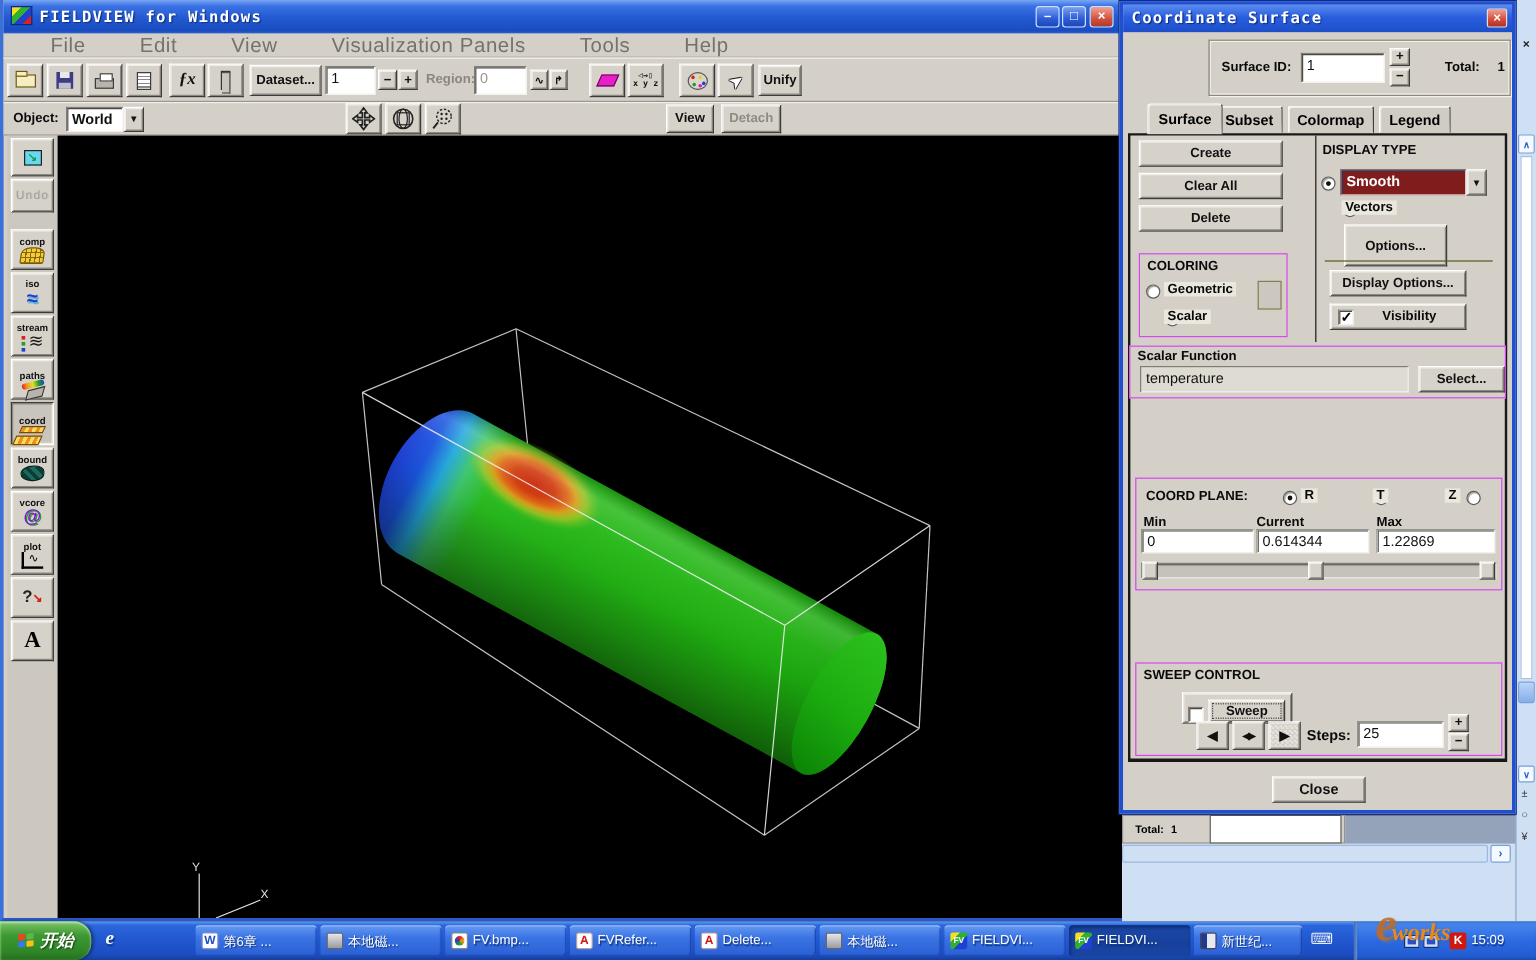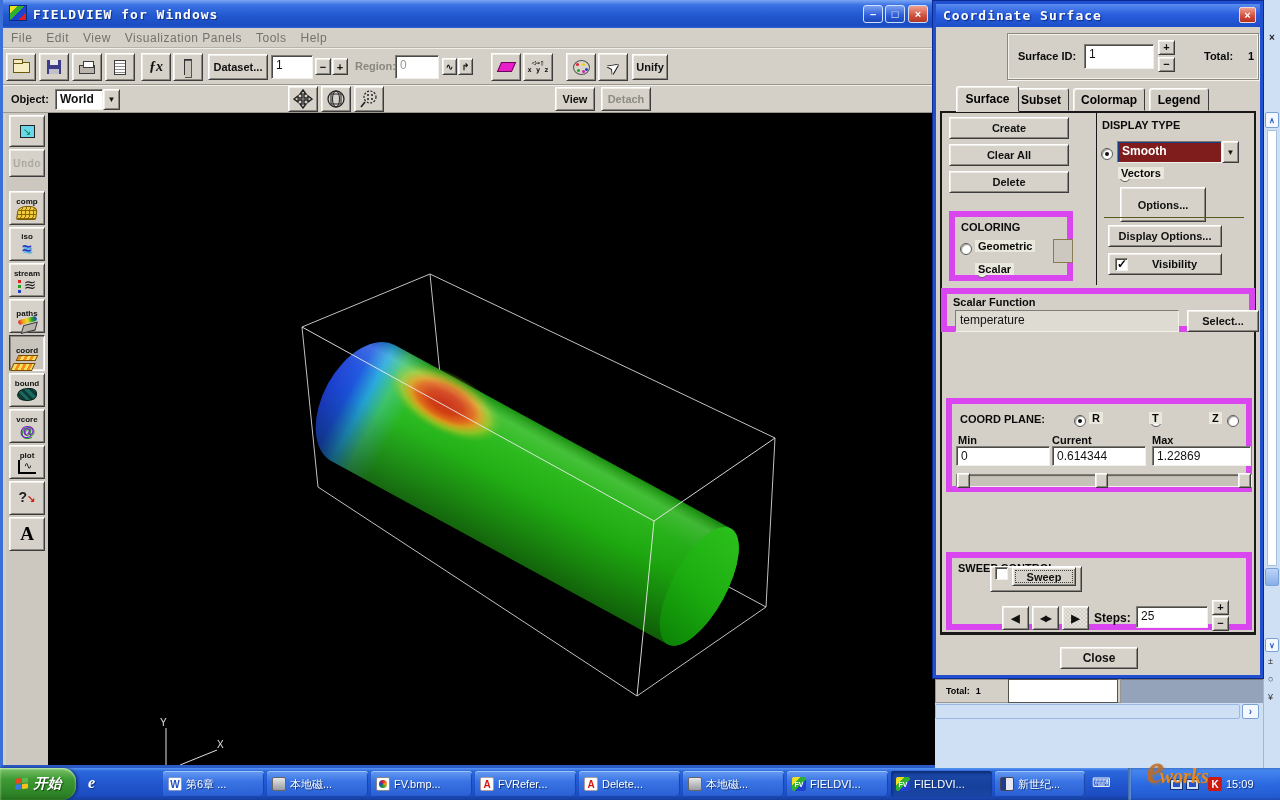--- a/index.html
+++ b/index.html
@@ -5,21 +5,21 @@
   * { margin:0; padding:0; box-sizing:border-box; }
   html,body { width:1280px; height:800px; overflow:hidden; font-family:"Liberation Sans", sans-serif; background:#000; }
   .abs { position:absolute; }
   
   .raised { background:#d6d2ca; border:1px solid; border-color:#ffffff #3c3c3c #3c3c3c #ffffff;
             box-shadow: inset 1px 1px 0 #efede6, inset -1px -1px 0 #8a887f; }
   .pressed { background:#c9c5bd; border:1px solid; border-color:#3c3c3c #ffffff #ffffff #3c3c3c;
              box-shadow: inset 1px 1px 0 #8a887f, inset -1px -1px 0 #efede6; }
   .sunken { background:#ffffff; border:1px solid; border-color:#7f7d76 #f2f0ea #f2f0ea #7f7d76;
             box-shadow: inset 1px 1px 0 #4a4a46; }
-  .blackbox { border:6px solid #d946ef; background:#d4d0c8; }
+  .blackbox { border:1px solid #d946ef; background:#d4d0c8; }
   .btn { display:flex; align-items:center; justify-content:center; font-weight:bold; font-size:11px; color:#111; cursor:default; }
   .lbl { font-weight:bold; font-size:11px; color:#0a0a0a; white-space:nowrap; }
   .patch { background:#eae7dc; padding:0 3px; }
   .radio { width:12px; height:12px; border-radius:50%; background:#fff; border:1px solid #5a5a56;
            box-shadow: inset 1px 1px 1px #9a9a94; display:inline-block; position:relative; flex:none; }
   .radio.sel::after { content:""; position:absolute; left:3px; top:3px; width:4px; height:4px; border-radius:50%; background:#101010; }
   .check { width:13px; height:13px; background:#fff; border:1px solid; border-color:#7f7d76 #f2f0ea #f2f0ea #7f7d76;
            box-shadow: inset 1px 1px 0 #4a4a46; position:relative; flex:none; }
   .check.on::after { content:"✓"; position:absolute; left:1px; top:-2px; font-size:12px; font-weight:bold; color:#000; }
   .spin { width:17px; height:15px; font-size:11px; line-height:11px; }
@@ -31,21 +31,21 @@
               background:linear-gradient(180deg,#7aa6f4 0%,#3a72e4 18%,#2258d0 55%,#1a4cc0 92%,#2f62d8 100%);
               display:flex; align-items:center; }
   #titlebar .title-text { color:#fff; font-family:"DejaVu Sans Mono", monospace; font-weight:bold; font-size:13px; letter-spacing:1px;
                           text-shadow:1px 1px 1px #103080; }
   .winbtn { width:20px; height:18px; border-radius:3px; margin-left:2px; color:#fff; font-size:11px; font-weight:bold;
             display:flex; align-items:center; justify-content:center;
             background:linear-gradient(180deg,#7aa0f0,#2c5cd8 60%,#1c48b8); border:1px solid #cfe0ff; }
   .winbtn.close { background:linear-gradient(180deg,#f0a090,#d05240 60%,#b03828); }
   #menubar { left:0; top:28px; right:0; height:20px; background:#d4d0c8; display:flex; align-items:center; gap:14px; padding-left:8px;
              border-bottom:1px solid #b8b4ac; }
-  #menubar span { font-size:12px; color:#73726c; letter-spacing:0.5px; }
+  #menubar span { font-size:17px; color:#73726c; letter-spacing:0.5px;margin-left:31px; }
   .toolrow { background:#d4d0c8; border-top:1px solid #f0eee8; border-bottom:1px solid #9a968e; }
   #toolbar1 { left:0; top:48px; right:0; height:37px; }
   #toolbar2 { left:0; top:85px; right:0; height:28px; }
   .tbtn { width:30px; height:28px; }
   
   .ic-folder { width:17px; height:11px; background:#f6eec2; border:1px solid #6a5a10; position:relative; }
   .ic-folder::before { content:""; position:absolute; left:-1px; top:-4px; width:8px; height:3px; background:#f6eec2; border:1px solid #6a5a10; }
   .ic-floppy { width:14px; height:14px; background:#3c3c88; position:relative; }
   .ic-floppy::before { content:""; position:absolute; left:3px; top:0; width:8px; height:5px; background:#e8e8e8; }
   .ic-floppy::after { content:""; position:absolute; left:2px; bottom:0; width:10px; height:5px; background:#c0c0c8; }
@@ -466,21 +466,21 @@
       <div class="abs sunken field" style="left:200px;top:42px;width:99px;height:20px">1.22869</div>
       <div class="abs slider-track" style="left:4px;top:70px;width:296px;height:13px"></div>
       <div class="abs raised thumb" style="left:5px;top:69px"></div>
       <div class="abs raised thumb" style="left:143px;top:69px"></div>
       <div class="abs raised thumb" style="left:286px;top:69px"></div>
     </div>
 
     
     <div class="abs blackbox" style="left:10px;top:525px;width:306px;height:78px">
       <span class="abs lbl" style="left:6px;top:4px">SWEEP CONTROL</span>
-      <div class="abs raised" style="left:38px;top:8px;width:92px;height:26px;display:flex;align-items:flex-start">
+      <div class="abs raised" style="left:38px;top:24px;width:92px;height:26px;display:flex;align-items:flex-end">
         <span class="check" style="margin-left:4px"></span>
         <div class="raised btn" style="width:64px;height:19px;margin-left:4px;outline:1px dotted #404040;outline-offset:-4px">Sweep</div>
       </div>
       <div class="abs raised btn" style="left:50px;top:48px;width:27px;height:24px">◀</div>
       <div class="abs raised btn" style="left:80px;top:48px;width:27px;height:24px;font-size:8px;letter-spacing:-1px">◀▶</div>
       <div class="abs raised btn stipple" style="left:110px;top:48px;width:27px;height:24px">▶</div>
       <span class="abs lbl" style="left:142px;top:53px;font-size:12px">Steps:</span>
       <div class="abs sunken field" style="left:184px;top:48px;width:72px;height:22px">25</div>
       <div class="abs raised btn spin" style="left:260px;top:42px">+</div>
       <div class="abs raised btn spin" style="left:260px;top:58px">−</div>

